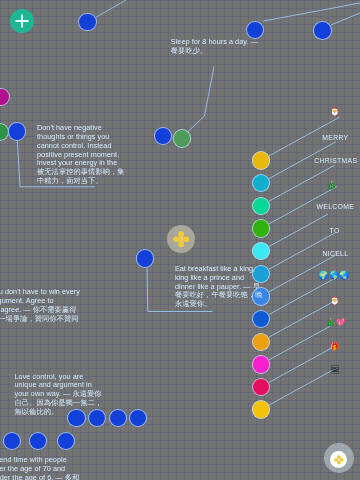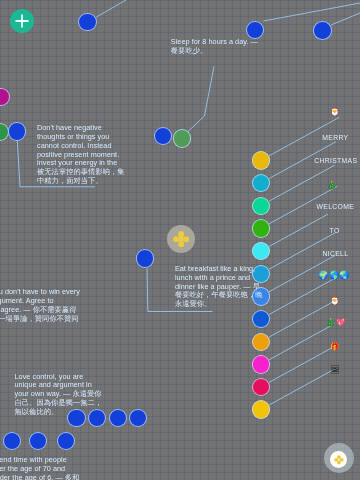--- a/index.html
+++ b/index.html
@@ -91,21 +91,21 @@
       <div>Don't have negative</div>
       <div>thoughts or things you</div>
       <div>cannot control. Instead</div>
       <div>positive present moment.</div>
       <div>invest your energy in the</div>
       <div>被无法掌控的事情影响，集</div>
       <div>中精力，面对当下。</div>
     </div>
   <div class="note" style="left:174.9px;top:264.9px;">
       <div>Eat breakfast like a king,</div>
-      <div>lunch with a prince and</div>
+      <div>king like a prince and</div>
       <div>dinner like a pauper. — 早</div>
       <div>餐要吃好，午餐要吃饱，晚</div>
       <div>永遠愛你。</div>
     </div>
   <div class="note" style="left:-9px;top:288.3px;">
       <div>you don't have to win every</div>
       <div>argument. Agree to</div>
       <div>disagree. — 你不需要赢得</div>
       <div>每一場爭論，贊同你不贊同</div>
     </div>

